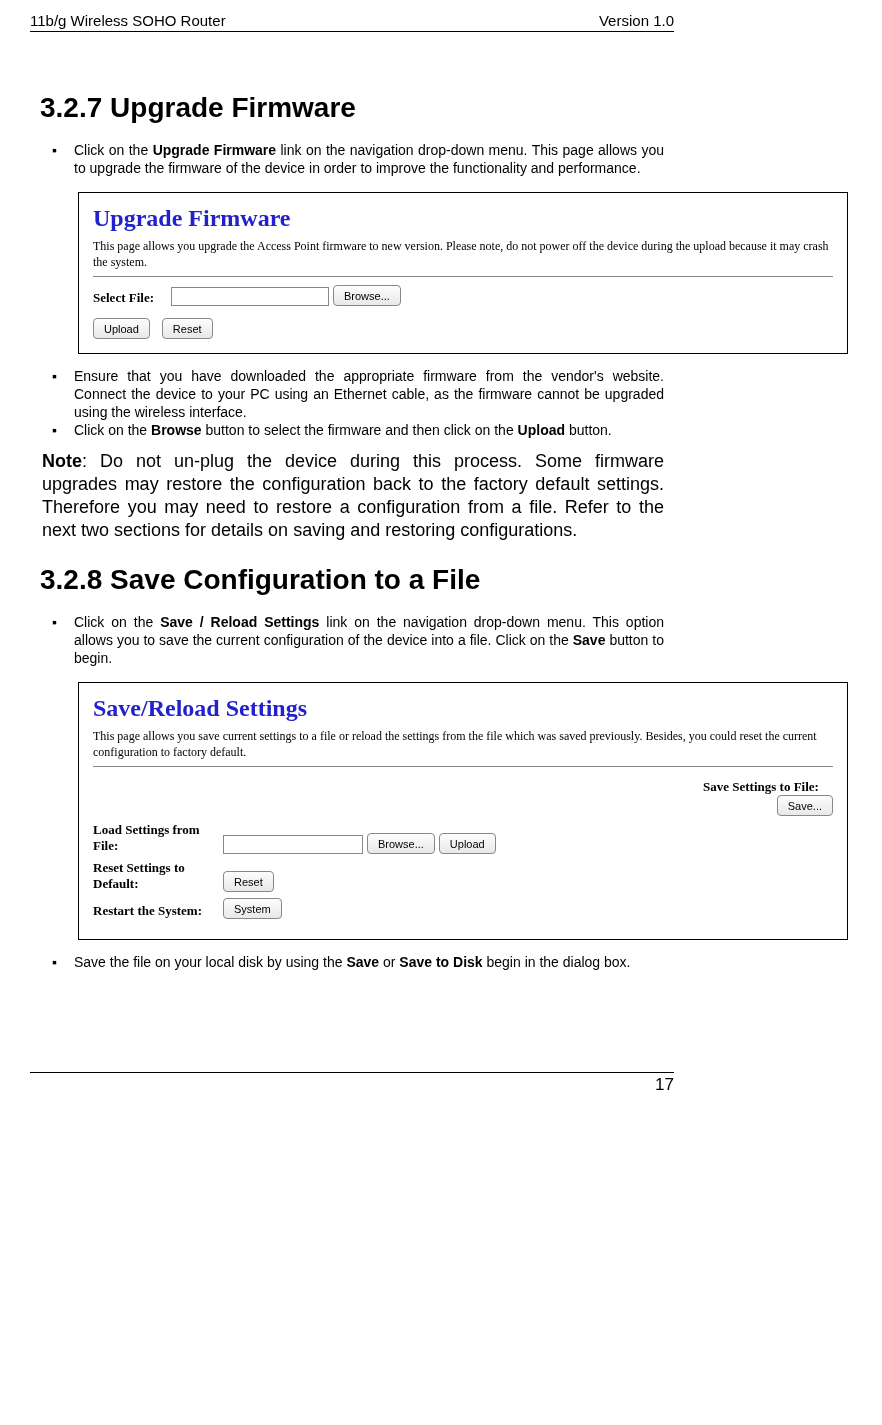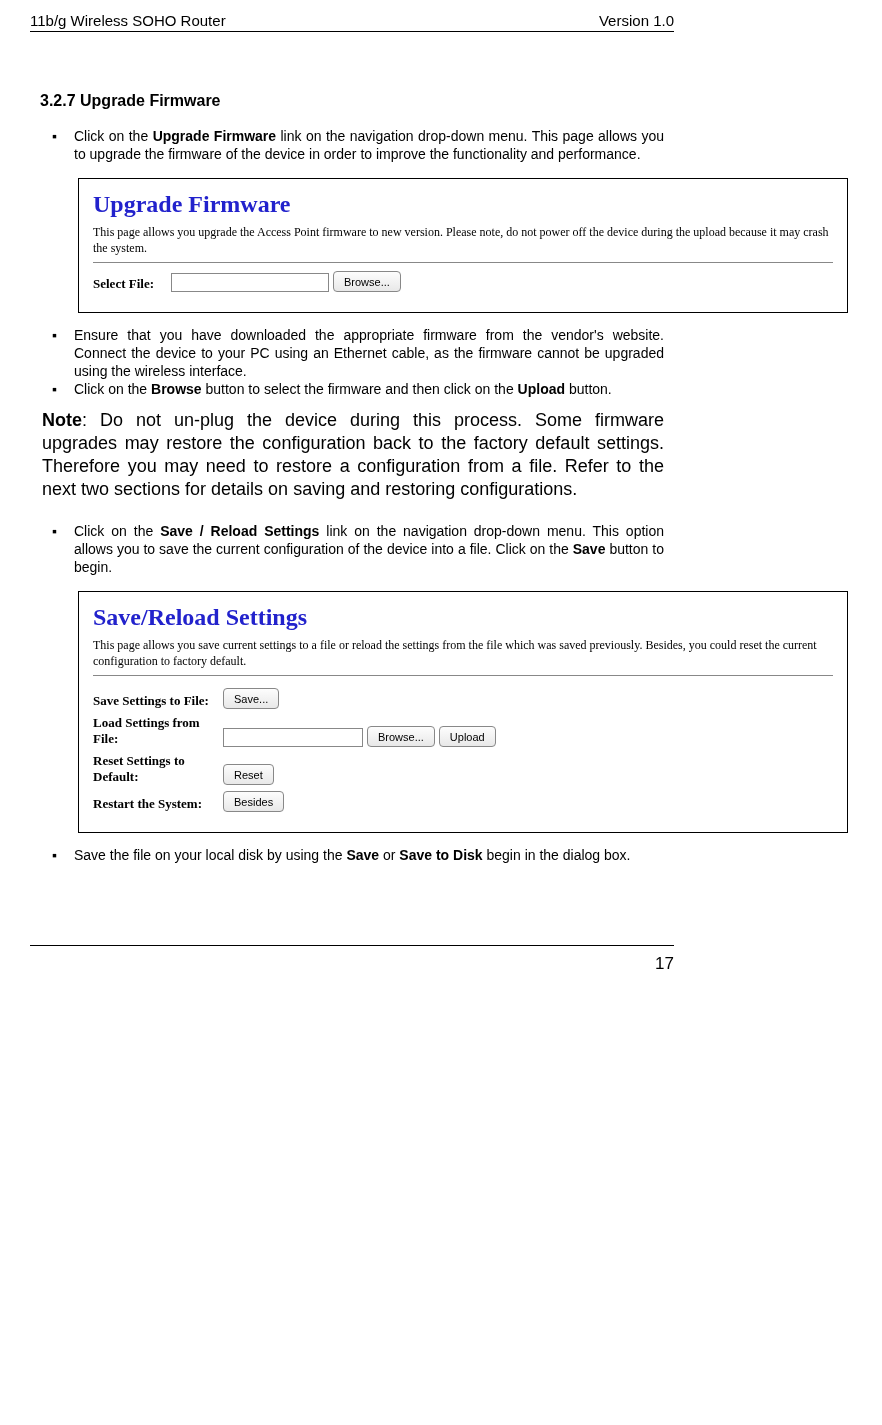--- a/index.html
+++ b/index.html
@@ -20,21 +20,21 @@
     justify-content: space-between;
     font-size: 15px;
     border-bottom: 1.5px solid #000;
     padding-bottom: 2px;
     margin-bottom: 60px;
   }
   .content {
     padding: 0 10px 0 10px;
   }
   h2 {
-    font-size: 16px;
+    font-size: 28px;
     font-weight: bold;
     margin: 0 0 18px 0;
   }
   ul.main-list {
     margin: 0 0 10px 0;
     padding: 0 0 0 34px;
     list-style: none;
   }
   ul.main-list > li {
     position: relative;
@@ -113,23 +113,23 @@
     font-size: 11px;
     padding: 0 10px;
     cursor: pointer;
   }
   .btn-row { margin-top: 12px; }
   .btn-row .btn { margin-right: 8px; }
 
   
   .footer {
     position: relative;
-    margin-top: 80px;
+    margin-top: 100px;
     border-top: 1.5px solid #000;
-    padding-top: 8px;
+    padding-top: 2px;
     text-align: right;
     font-size: 17px;
   }
 </style>
 </head>
 <body>
 
 <div class="page">
   <div class="header-row">
     <span>11b/g Wireless SOHO Router</span>
@@ -148,61 +148,66 @@
 
     <div class="shot" style="width:740px;">
       <div class="shot-title">Upgrade Firmware</div>
       <div class="shot-desc">This page allows you upgrade the Access Point firmware to new version. Please note, do not power off the device during the upload because it may crash the system.</div>
       <hr>
       <div class="form-row">
         <span class="form-label" style="width:78px;">Select File:</span>
         <input class="text-input" style="width: 158px;" type="text">
         <button class="btn">Browse...</button>
       </div>
+      <div class="btn-row">
+        <button class="btn">Upload</button>
+        <button class="btn">Reset</button>
+      </div>
     </div>
 
     <ul class="main-list">
       <li>Ensure that you have downloaded the appropriate firmware from the vendor's website. Connect the device to your PC using an Ethernet cable, as the firmware cannot be upgraded using the wireless interface.</li>
       <li>
         <span>Click on the </span><span class="b">Browse</span><span> button to select the firmware and then click on the </span><span class="b">Upload</span><span> button.</span>
       </li>
     </ul>
     <p class="note-block">
       <span class="b">Note</span><span>: Do not un-plug the device during this process. Some firmware upgrades may restore the configuration back to the factory default settings. Therefore you may need to restore a configuration from a file. Refer to the next two sections for details on saving and restoring configurations.</span>
     </p>
 
+    <h2>3.2.8 Save Configuration to a File</h2>
 
     <ul class="main-list">
       <li>
         <span>Click on the </span><span class="b">Save / Reload Settings</span><span> link on the navigation drop-down menu. This option allows you to save the current configuration of the device into a file. Click on the </span><span class="b">Save</span><span> button to begin.</span>
       </li>
     </ul>
 
     <div class="shot" style="width:740px;">
       <div class="shot-title">Save/Reload Settings</div>
       <div class="shot-desc">This page allows you save current settings to a file or reload the settings from the file which was saved previously. Besides, you could reset the current configuration to factory default.</div>
       <hr>
 
-      <div class="form-row" style="margin-top:12px;">
+      <div class="form-row" style="margin-top:12px;flex-direction:column;">
         <span class="form-label">Save Settings to File:</span>
         <button class="btn">Save...</button>
       </div>
       <div class="form-row" style="">
         <span class="form-label">Load Settings from File:</span>
         <input class="text-input" style="width: 140px;" type="text">
         <button class="btn">Browse...</button>
         <button class="btn" style="margin-left:4px;">Upload</button>
       </div>
       <div class="form-row">
         <span class="form-label">Reset Settings to Default:</span>
         <button class="btn">Reset</button>
       </div>
       <div class="form-row">
         <span class="form-label">Restart the System:</span>
-        <button class="btn">Besides</button>
+        <button class="btn">System</button>
       </div>
     </div>
 
     <ul class="main-list">
       <li>
         <span>Save the file on your local disk by using the </span><span class="b">Save</span><span> or </span><span class="b">Save to Disk</span><span> begin in the dialog box.</span>
       </li>
     </ul>
 
   </div>

